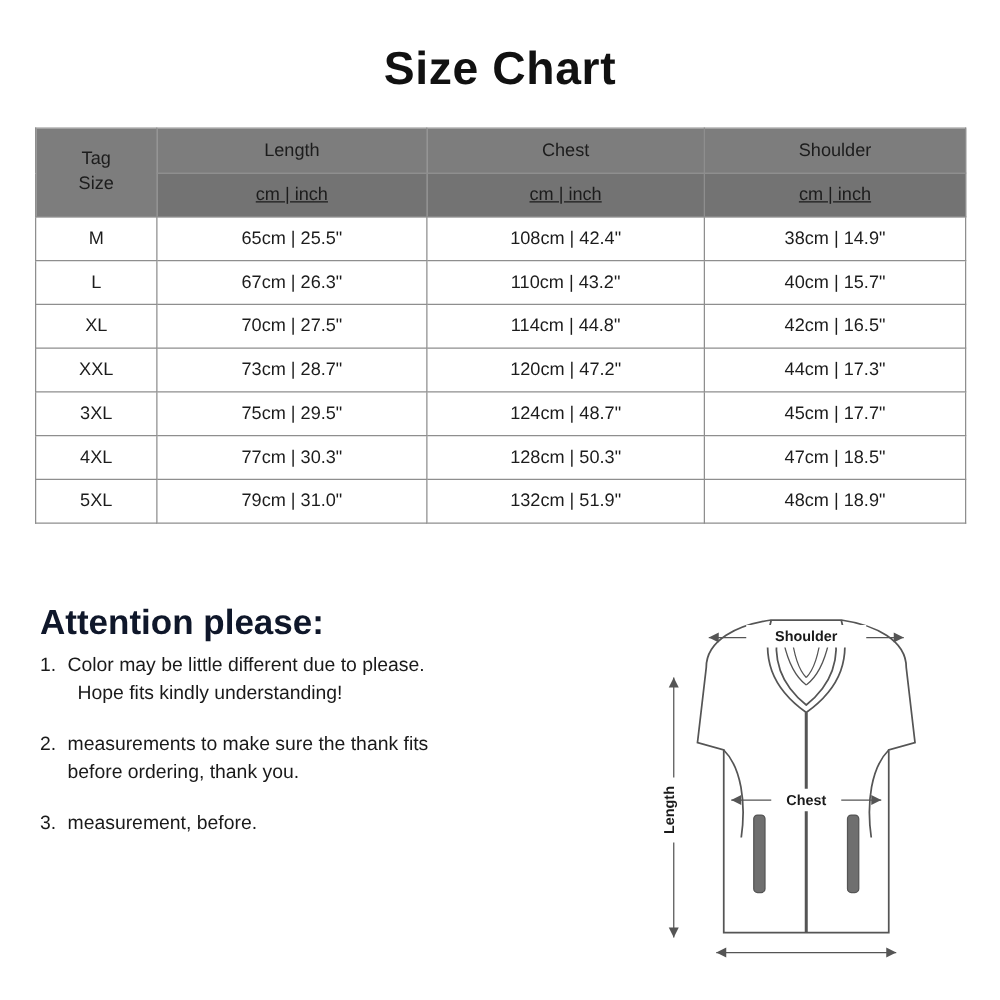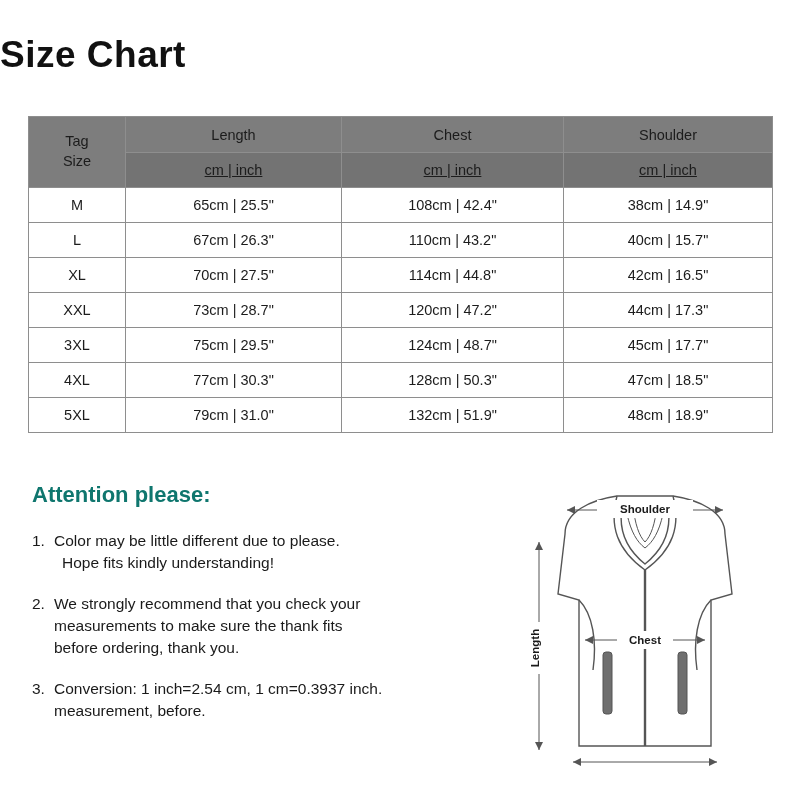--- a/index.html
+++ b/index.html
@@ -14,30 +14,30 @@
     color: #1a1a1a;
     overflow: hidden;
   }
   .page {
     position: relative;
     width: 800px;
     height: 800px;
     box-sizing: border-box;
   }
   .title {
-    text-align: left;
+    text-align: center;
     font-size: 37px;
     font-weight: bold;
     letter-spacing: 0.5px;
     margin-top: 34px;
     margin-bottom: 0;
     color: #111111;
   }
   .table-wrap {
-    margin: 40px 28px 0 28px;
+    margin: 26px 28px 0 28px;
   }
   table.size-table {
     border-collapse: collapse;
     width: 744px;
     table-layout: fixed;
   }
   table.size-table td, table.size-table th {
     border: 1px solid #8e8e8e;
     text-align: center;
     font-size: 14.5px;
@@ -76,24 +76,24 @@
   .col-chest { width: 222px; }
   .col-shoulder { width: 209px; }
 
   .attention-block {
     position: absolute;
     left: 32px;
     top: 448px;
     width: 470px;
   }
   .attention-title {
-    font-size: 22px;
-    font-weight: bold;
-    color: #0f766e;
-    margin: 0 0 22px 0;
+    font-size: 28px;
+    font-weight: bold;
+    color: #0f172a;
+    margin: 0 0 8px 0;
   }
   .note {
     display: flex;
     font-size: 15.5px;
     line-height: 1.42;
     color: #1a1a1a;
     margin-bottom: 19px;
   }
   .note-num {
     width: 22px;
@@ -204,30 +204,28 @@
       <div class="note-num">1.</div>
       <div class="note-text">
         <span>Color may be little different due to please.</span>
         <span class="l2">Hope fits kindly understanding!</span>
       </div>
     </div>
 
     <div class="note">
       <div class="note-num">2.</div>
       <div class="note-text">
-        <span>We strongly recommend that you check your</span>
         <span class="l2">measurements to make sure the thank fits</span>
         <span class="l2">before ordering, thank you.</span>
       </div>
     </div>
 
     <div class="note">
       <div class="note-num">3.</div>
       <div class="note-text">
-        <span>Conversion: 1 inch=2.54 cm, 1 cm=0.3937 inch.</span>
         <span class="l2">measurement, before.</span>
       </div>
     </div>
   </div>
 
   <div class="diagram">
     <svg width="280" height="330" viewBox="0 0 280 330">
 
       <g fill="none" stroke="#555555" stroke-width="1.4">
         <path d="M60,60 C60,38 85,26 112,22 L168,22 C195,26 220,38 220,60

